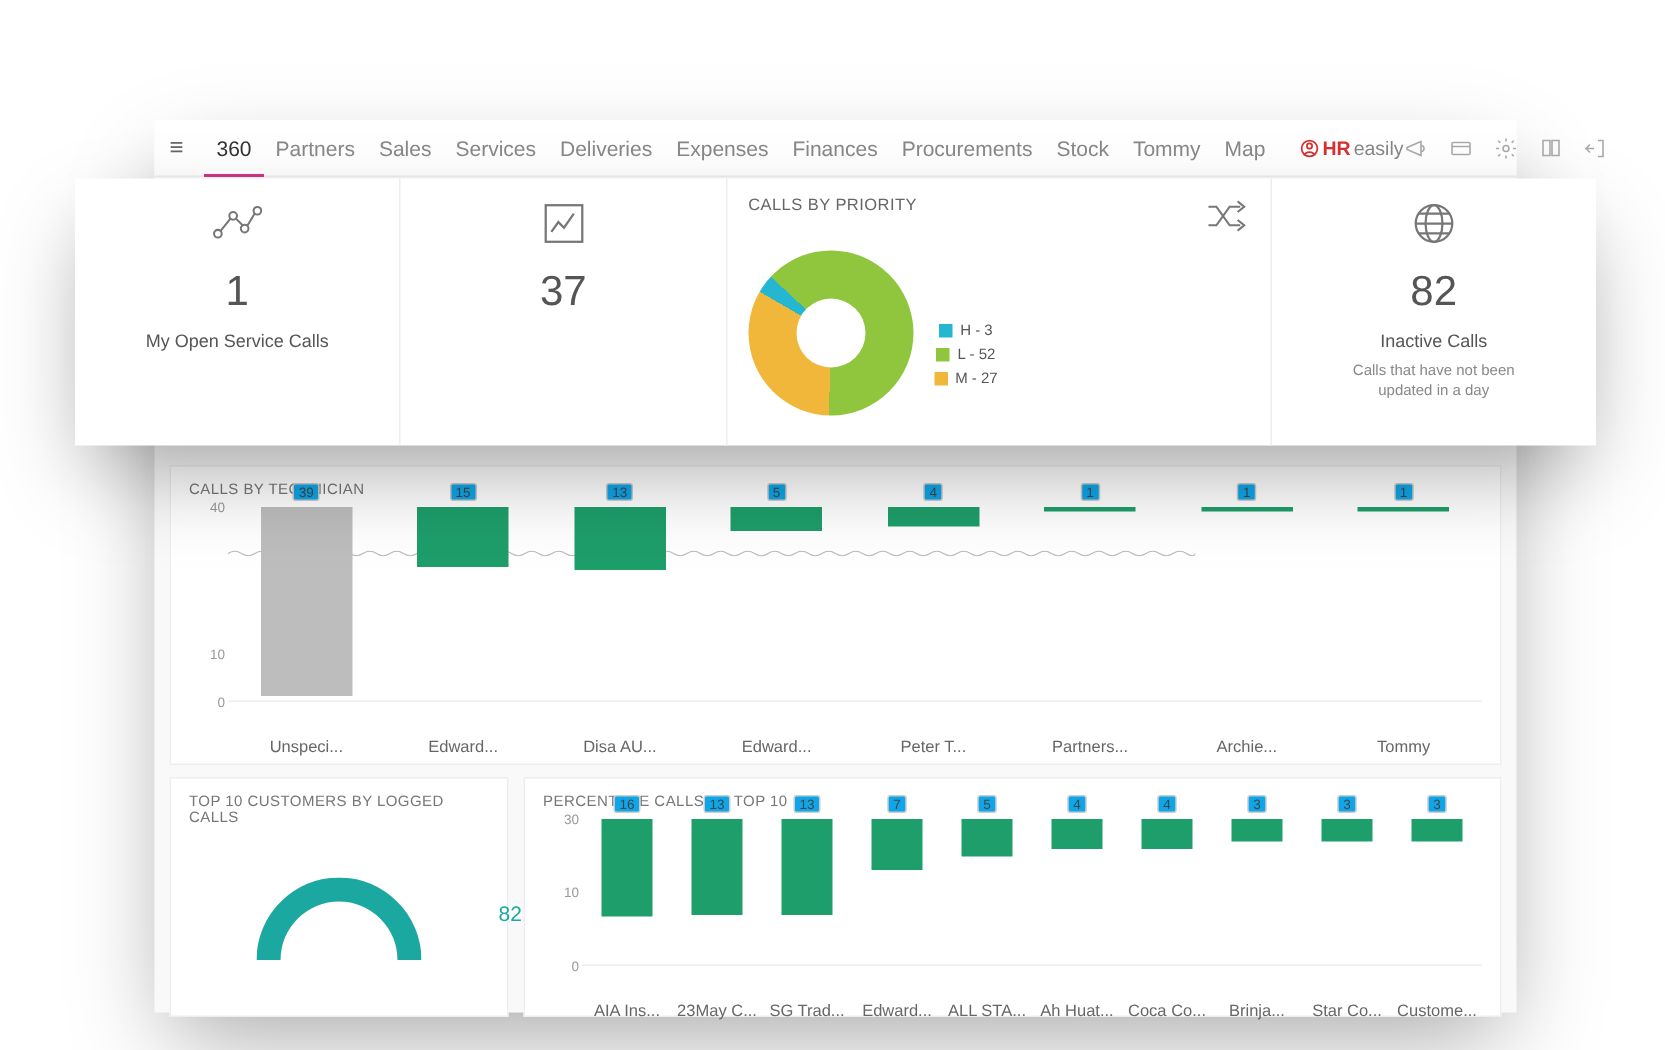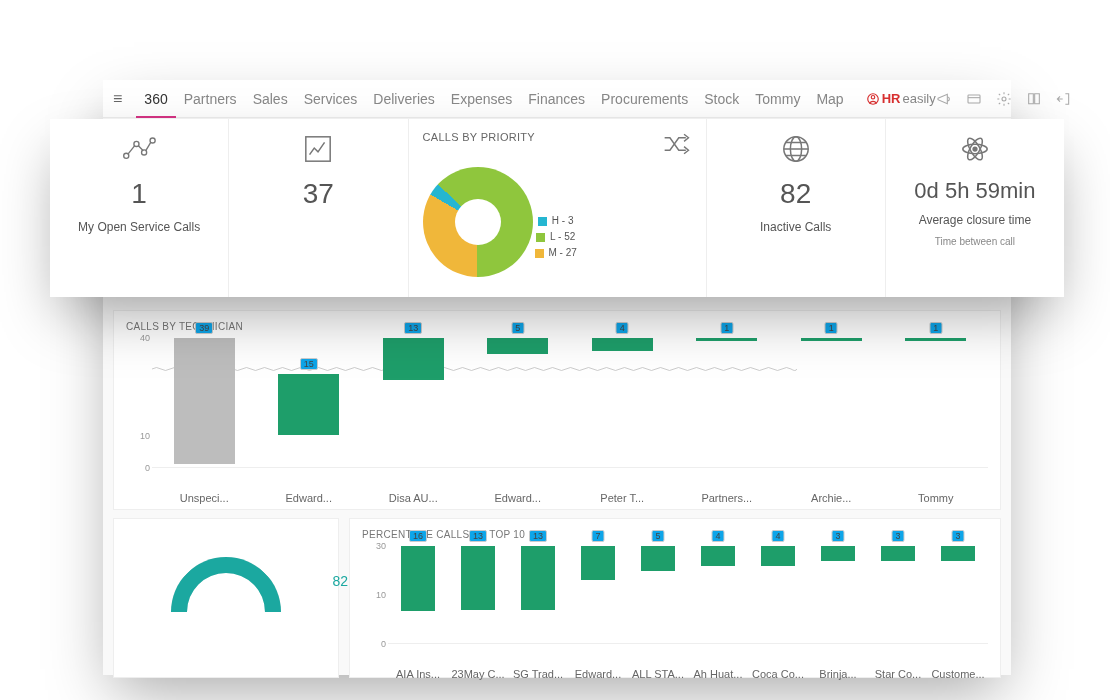--- a/index.html
+++ b/index.html
@@ -59,21 +59,21 @@
 .card:last-child { border-right: none; }
 .card.wide { flex: 1.7 1 0; }
 .card-icon { height: 32px; display: flex; align-items: center; justify-content: center; color: #777; margin-bottom: 4px; }
 .card-big { font-size: 28px; color: #555; font-weight: 300; margin-top: 10px; line-height: 1.1; }
 .card-label { font-size: 12px; color: #555; margin-top: 10px; line-height: 1.3; }
 .card-sub { font-size: 10px; color: #888; margin-top: 6px; line-height: 1.3; max-width: 120px; }
 
 .priority-card { display: flex; flex-direction: column; padding: 12px 14px; }
 .priority-header { display: flex; justify-content: space-between; align-items: flex-start; width: 100%; }
 .priority-title { font-size: 11px; color: #666; letter-spacing: .3px; }
-.priority-body { display: flex; align-items: center; gap: 2px; margin-top: 2px; flex: 1; }
+.priority-body { display: flex; align-items: center; gap: 14px; margin-top: 2px; flex: 1; }
 .donut { width: 110px; height: 110px; border-radius: 50%; position: relative; }
 .donut::after { content: ""; position: absolute; left: 32px; top: 32px; width: 46px; height: 46px; background: #fff; border-radius: 50%; }
 .legend { font-size: 10px; color: #555; line-height: 1.6; margin-top: 30px; }
 .legend .sw { display: inline-block; width: 9px; height: 9px; margin-right: 5px; vertical-align: middle; }
 
 .panel {
   background: #fff;
   border: 1px solid #eee;
   padding: 10px 12px;
   position: relative;
@@ -221,33 +221,21 @@
   <div class="card">
     <div class="card-icon">
       <svg width="30" height="30" viewBox="0 0 32 32" fill="none" stroke="#777" stroke-width="1.6">
           <circle cx="16" cy="16" r="13"></circle>
           <ellipse cx="16" cy="16" rx="6" ry="13"></ellipse>
           <path d="M3 16h26M5 9h22M5 23h22"></path>
         </svg>
     </div>
     <div class="card-big">82</div>
     <div class="card-label">Inactive Calls</div>
-  </div>
-  <div class="card">
-    <div class="card-icon">
-      <svg width="30" height="30" viewBox="0 0 32 32" fill="none" stroke="#777" stroke-width="1.6">
-          <circle cx="16" cy="16" r="2" fill="#777"></circle>
-          <ellipse cx="16" cy="16" rx="13" ry="5"></ellipse>
-          <ellipse cx="16" cy="16" rx="13" ry="5" transform="rotate(60 16 16)"></ellipse>
-          <ellipse cx="16" cy="16" rx="13" ry="5" transform="rotate(-60 16 16)"></ellipse>
-        </svg>
-    </div>
-    <div class="card-big" style="font-size:22px;">0d 5h 59min</div>
-    <div class="card-label">Average closure time</div>
-    <div class="card-sub">Time between call</div>
+    <div class="card-sub">Calls that have not been updated in a day</div>
   </div>
 </div>
 
 <div class="panel technician-panel">
   <div class="panel-title">CALLS BY TECHNICIAN</div>
   <div class="bar-chart" id="tech-chart">
     <svg class="wavy" viewBox="0 0 860 8" preserveAspectRatio="none">
         <path d="M0 4 Q 6 0 12 4 T 24 4 T 36 4 T 48 4 T 60 4 T 72 4 T 84 4 T 96 4 T 108 4 T 120 4 T 132 4 T 144 4 T 156 4 T 168 4 T 180 4 T 192 4 T 204 4 T 216 4 T 228 4 T 240 4 T 252 4 T 264 4 T 276 4 T 288 4 T 300 4 T 312 4 T 324 4 T 336 4 T 348 4 T 360 4 T 372 4 T 384 4 T 396 4 T 408 4 T 420 4 T 432 4 T 444 4 T 456 4 T 468 4 T 480 4 T 492 4 T 504 4 T 516 4 T 528 4 T 540 4 T 552 4 T 564 4 T 576 4 T 588 4 T 600 4 T 612 4 T 624 4 T 636 4 T 648 4 T 660 4 T 672 4 T 684 4 T 696 4 T 708 4 T 720 4 T 732 4 T 744 4 T 756 4 T 768 4 T 780 4 T 792 4 T 804 4 T 816 4 T 828 4 T 840 4 T 852 4 T 860 4" stroke="#bbb" stroke-width="1" fill="none"></path>
       </svg>
   <div class="axis">
@@ -256,21 +244,21 @@
         <div class="axis-tick" style="bottom: 130px;">40</div>
       </div>
       <div class="axis-line" style="bottom: 20px;"></div>
       <div class="bar-slot">
         <div class="bar grey" style="height: 126px; margin-bottom: 20px;">
           <div class="bar-val">39</div>
         </div>
         <div class="bar-xl">Unspeci...</div>
       </div>
       <div class="bar-slot">
-        <div class="bar green" style="height: 61px; margin-bottom: 20px; margin-top: 36px;">
+        <div class="bar green" style="height: 40px; margin-bottom: 20px;">
           <div class="bar-val">15</div>
         </div>
         <div class="bar-xl">Edward...</div>
       </div>
       <div class="bar-slot">
         <div class="bar green" style="height: 42.25px; margin-bottom: 20px;">
           <div class="bar-val">13</div>
         </div>
         <div class="bar-xl">Disa AU...</div>
       </div>
@@ -302,20 +290,21 @@
         <div class="bar green" style="height: 3.25px; margin-bottom: 20px;">
           <div class="bar-val">1</div>
         </div>
         <div class="bar-xl">Tommy</div>
       </div>
     </div>
 </div>
 
 <div class="bottom-row">
   <div class="panel gauge-panel">
+    <div class="panel-title">TOP 10 CUSTOMERS BY LOGGED CALLS</div>
     <div class="gauge-wrap">
       <div class="gauge">
         <div class="gauge-bg"></div>
         <div class="gauge-fill" id="gauge-fill" style="transform: rotate(45deg);"></div>
       </div>
       <div class="gauge-val">82.6 %</div>
     </div>
   </div>
   <div class="panel pct-panel">
     <div class="panel-title">PERCENTAGE CALLS BY TOP 10</div>

